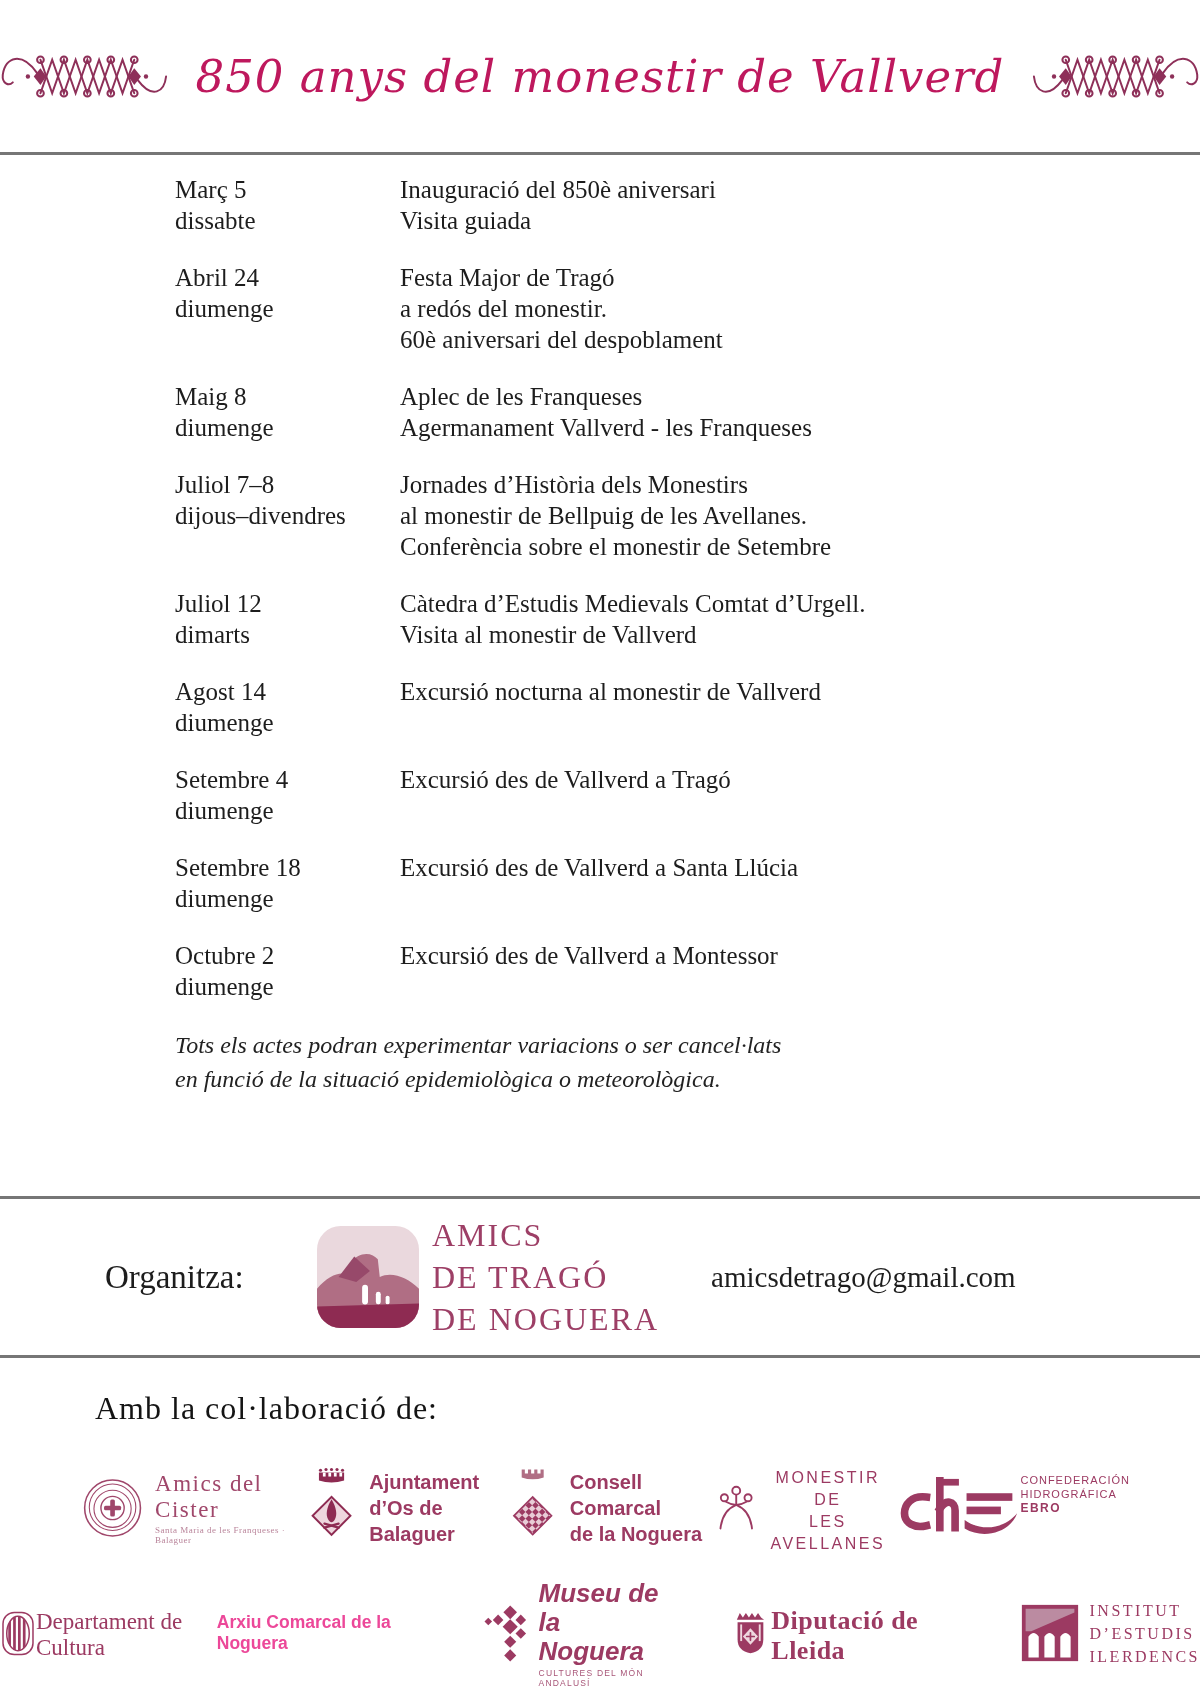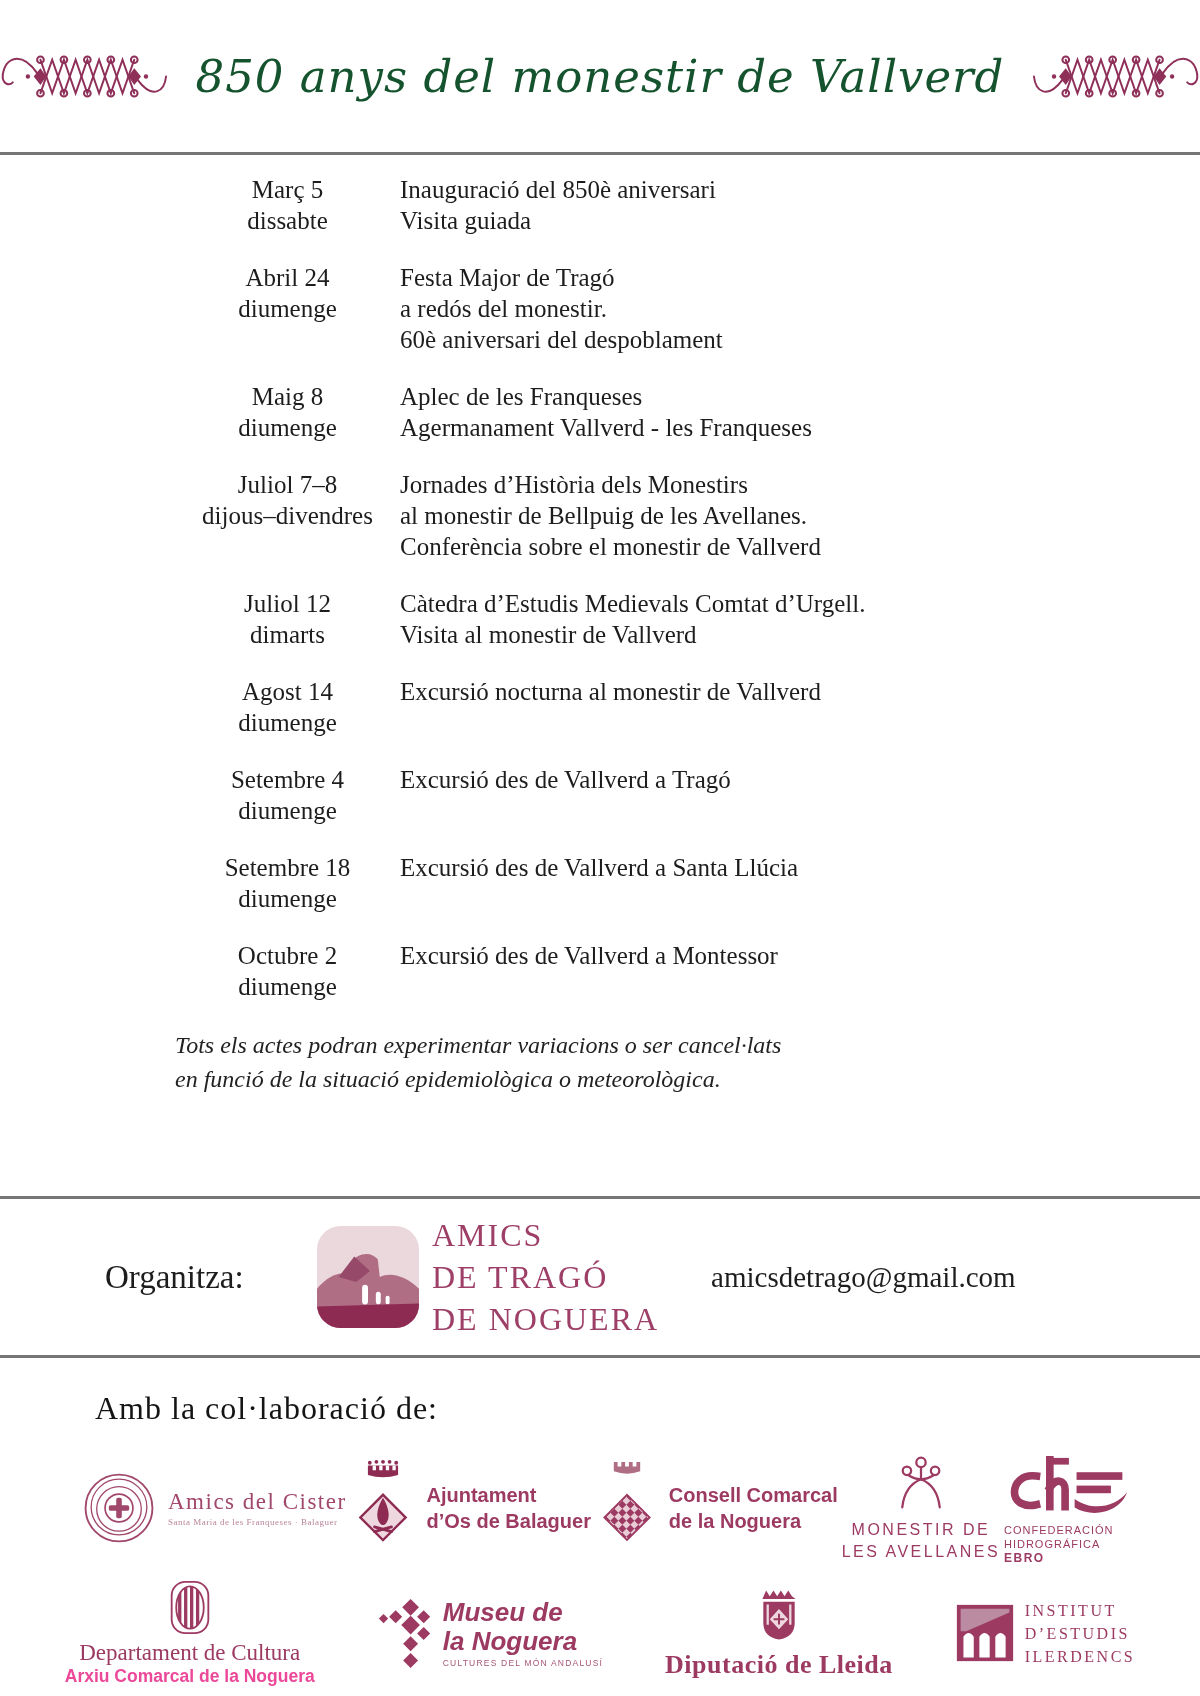--- a/index.html
+++ b/index.html
@@ -8,30 +8,30 @@
     position:relative; width:1200px; height:1696px; margin:0 auto;
     background:#ffffff; overflow:hidden;
     font-family:"Liberation Serif", serif; color:#1d1d1d;
   }
   
   .header {
     height:152px; display:flex; align-items:center; justify-content:center; gap:28px;
   }
   .title {
     font-family:"DejaVu Serif", serif; font-style:italic; font-weight:normal;
-    font-size:45px; color:#14532d; letter-spacing:1px; white-space:nowrap;
+    font-size:45px; color:#be185d; letter-spacing:1px; white-space:nowrap;
   }
   .flourish { flex:0 0 auto; }
   .flourish.right { transform:scaleX(-1); }
   .rule { border:0; height:3px; background:#767676; width:100%; }
 
   
   .schedule { height:1041px; padding:19px 40px 0 175px; overflow:hidden; }
   .event { display:flex; margin-bottom:26px; }
-  .event .dcol { width:225px; flex:0 0 225px;text-align:center; }
+  .event .dcol { width:225px; flex:0 0 225px; }
   .event .line, .event .dline { font-size:25px; line-height:31px; }
   .note { margin-top:14px; font-style:italic; font-size:24px; line-height:34px; color:#222; }
 
   
   .organizer {
     height:156px; display:flex; align-items:center; padding-left:105px;
   }
   .org-label { font-size:33px; width:212px; flex:0 0 212px; }
   .org-logo { display:flex; align-items:center; gap:13px; }
   .org-name { font-size:32px; line-height:42px; letter-spacing:2px; color:#9d3f66; }
@@ -42,21 +42,21 @@
   .collab-heading { font-size:32px; color:#141414; margin:32px 0 0 95px; letter-spacing:1px; }
   .logo-row1 {
     display:flex; align-items:center; justify-content:space-between;
     padding:0 70px 0 80px; margin-top:22px; height:118px;
   }
   .logo-row2 {
     display:flex; align-items:center; justify-content:center; gap:62px;
     margin-top:6px; height:120px;
   }
   .lg { display:flex; align-items:center; gap:10px; }
-  .lg-col { display:flex; flex-direction:column; align-items:center; }
+  .lg-col { display:flex; align-items:center; }
 
   .cister-title { font-size:23px; letter-spacing:1.5px; color:#a0476b; font-family:"Liberation Serif",serif; }
   .cister-sub { font-size:9px; color:#b9849a; letter-spacing:0.5px; margin-top:2px;font-family:Liberation Serif, serif; }
 
   .sans-bold { font-family:"Liberation Sans",sans-serif; font-weight:bold; }
   .aj-text { font-size:20px; line-height:26px; color:#9c3a62; }
 
   .mon-text { font-family:"Liberation Sans",sans-serif; font-size:16px; letter-spacing:2.5px; color:#9c3a62; line-height:22px; text-align:center; margin-top:6px; }
 
   .che-sub { font-family:"Liberation Sans",sans-serif; font-size:11px; letter-spacing:1px; color:#9c3a62; line-height:14px; }
@@ -168,21 +168,21 @@
     </div>
 
     <div class="event">
       <div class="dcol">
         <div class="dline">Juliol 7–8</div>
         <div class="dline">dijous–divendres</div>
       </div>
       <div>
         <div class="line">Jornades d’Història dels Monestirs</div>
         <div class="line">al monestir de Bellpuig de les Avellanes.</div>
-        <div class="line">Conferència sobre el monestir de Vallverd</div>
+        <div class="line">Conferència sobre el monestir de Setembre</div>
       </div>
     </div>
 
     <div class="event">
       <div class="dcol">
         <div class="dline">Juliol 12</div>
         <div class="dline">dimarts</div>
       </div>
       <div>
         <div class="line">Càtedra d’Estudis Medievals Comtat d’Urgell.</div>

